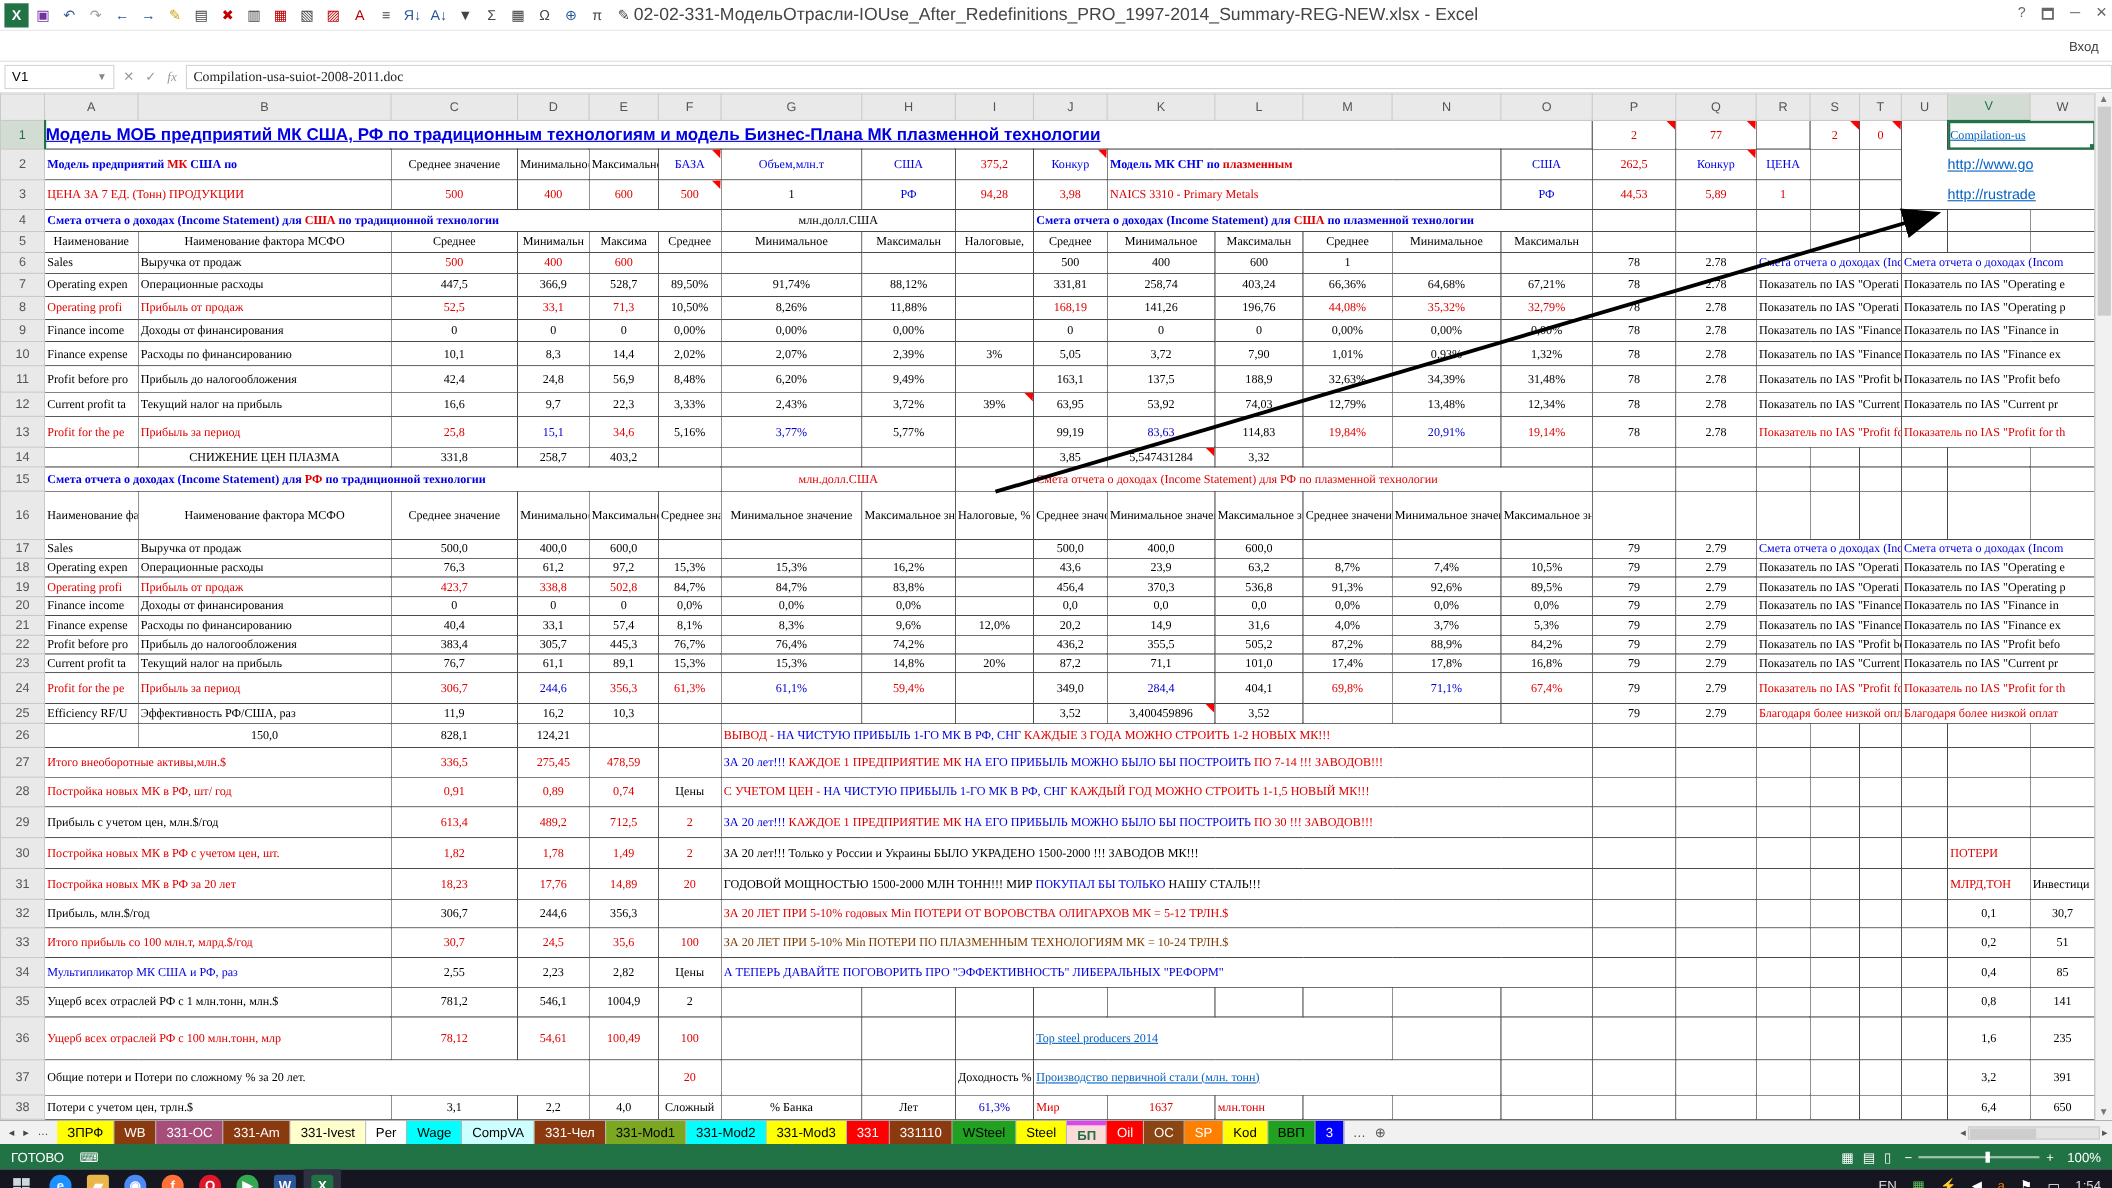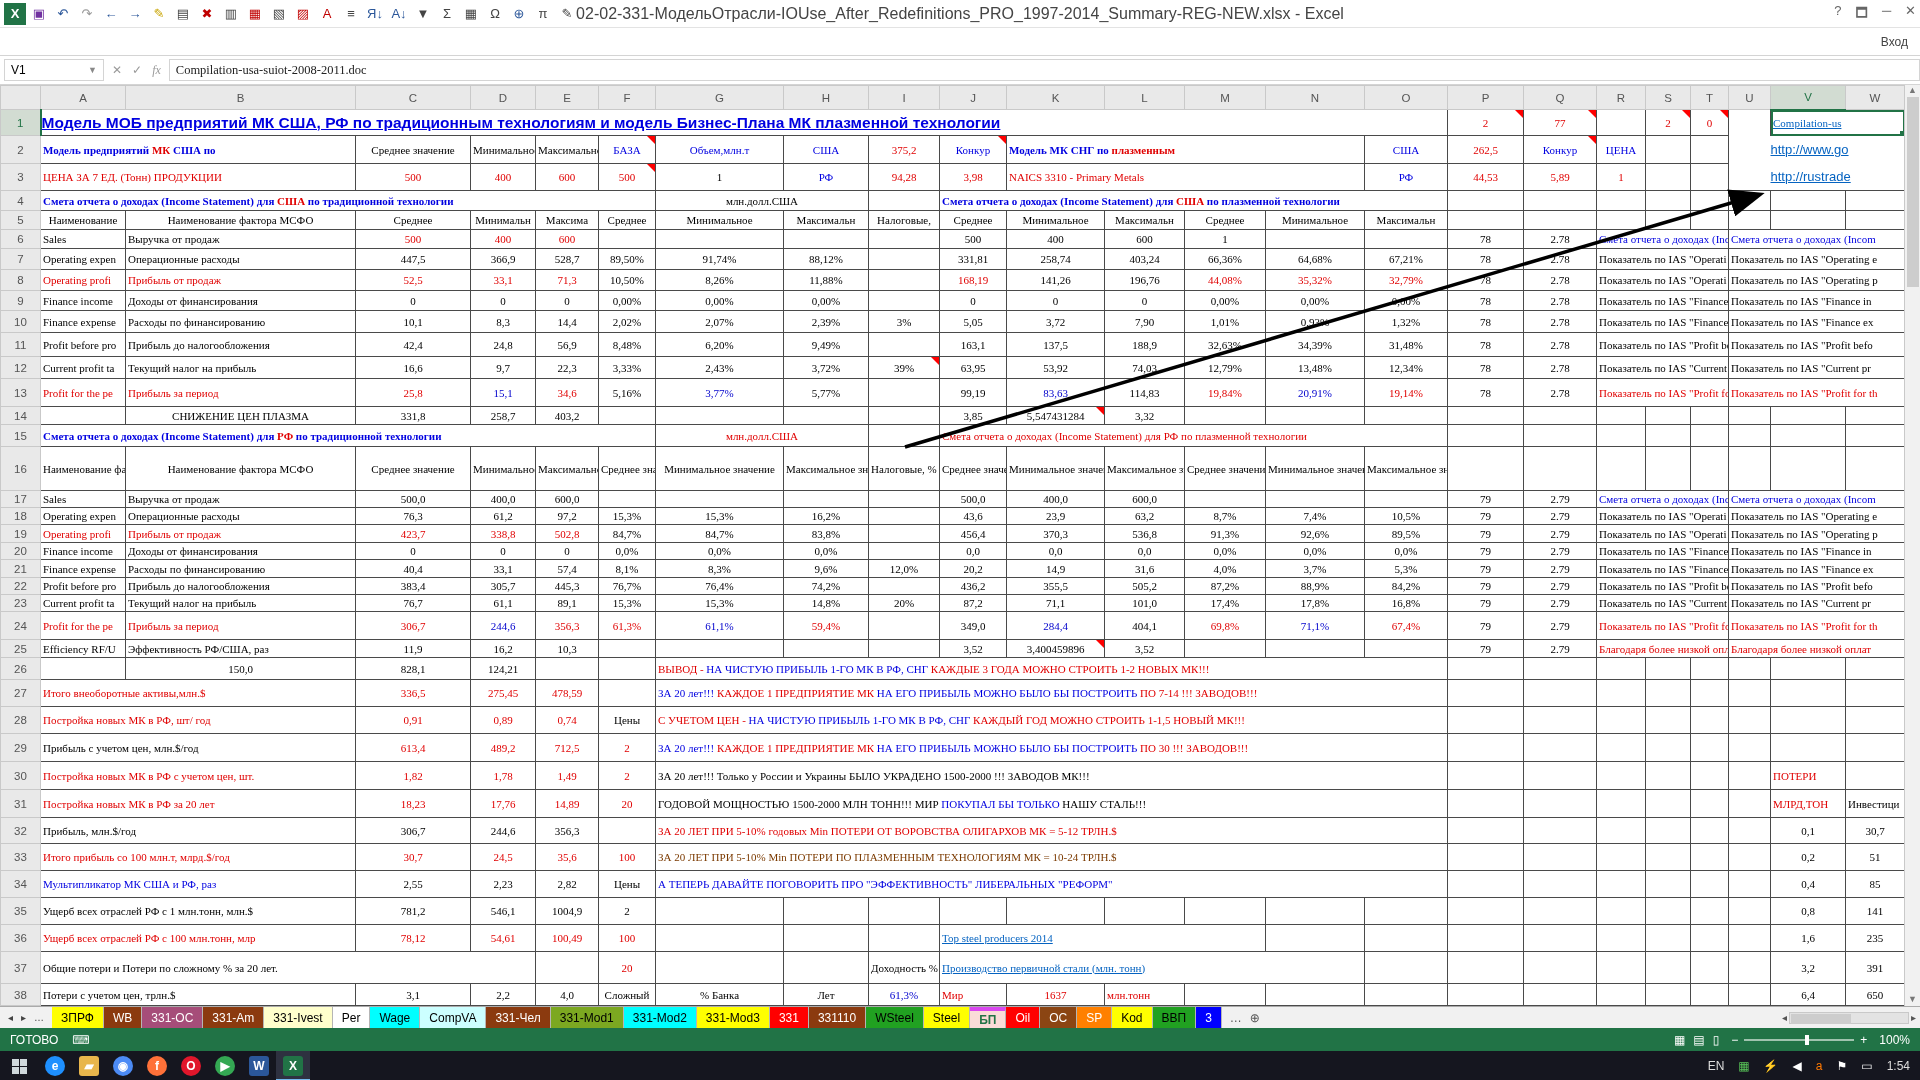--- a/index.html
+++ b/index.html
@@ -890,21 +890,21 @@
           <td colspan="1" class="c "></td>
           <td colspan="1" class="c "></td>
           <td colspan="1" class="c "></td>
           <td colspan="1" class="c "></td>
           <td colspan="1" class="c "></td>
           <td colspan="1" class="c "></td>
           <td colspan="1" class="c "></td>
           <td colspan="1" class="c ctr">0,8</td>
           <td colspan="1" class="c ctr">141</td>
         </tr>
-        <tr style="height:27px">
+        <tr style="height:39px">
           <th class="rn ">36</th>
           <td colspan="2" class="c cyn red b lg">Ущерб всех отраслей РФ с 100 млн.тонн, млр</td>
           <td colspan="1" class="c cyn red b ctr lg">78,12</td>
           <td colspan="1" class="c cyn red b ctr lg">54,61</td>
           <td colspan="1" class="c cyn red b ctr lg">100,49</td>
           <td colspan="1" class="c pch red b ctr lg">100</td>
           <td colspan="1" class="c "></td>
           <td colspan="1" class="c "></td>
           <td colspan="1" class="c "></td>
           <td colspan="4" class="c lnk lg">Top steel producers 2014</td>

